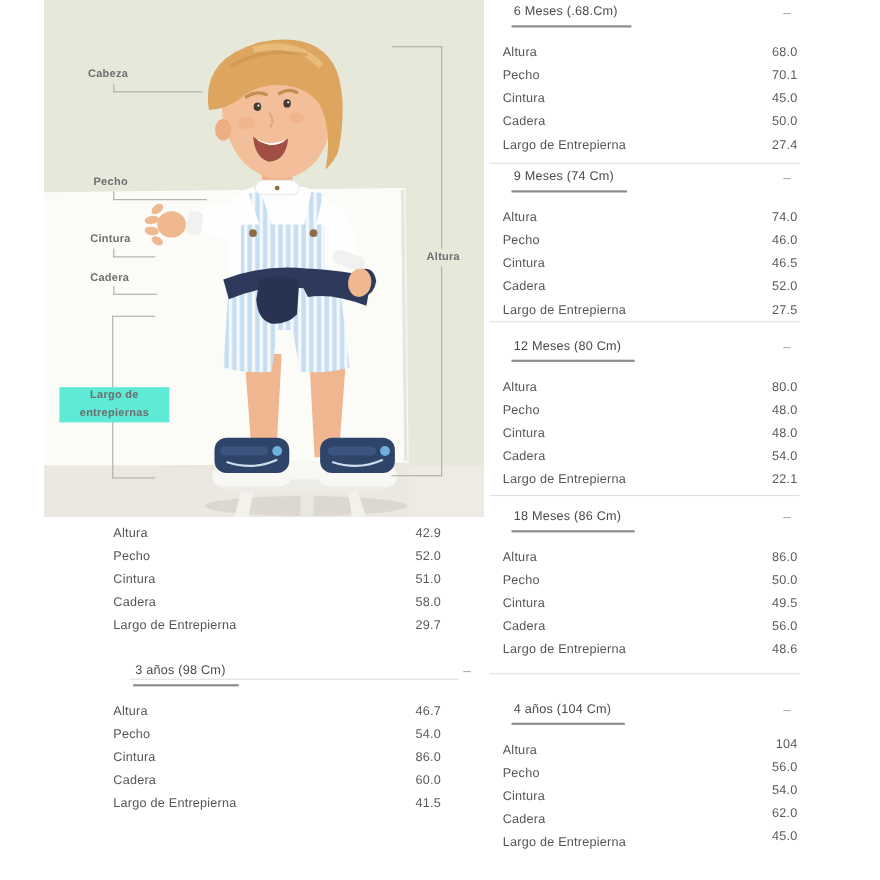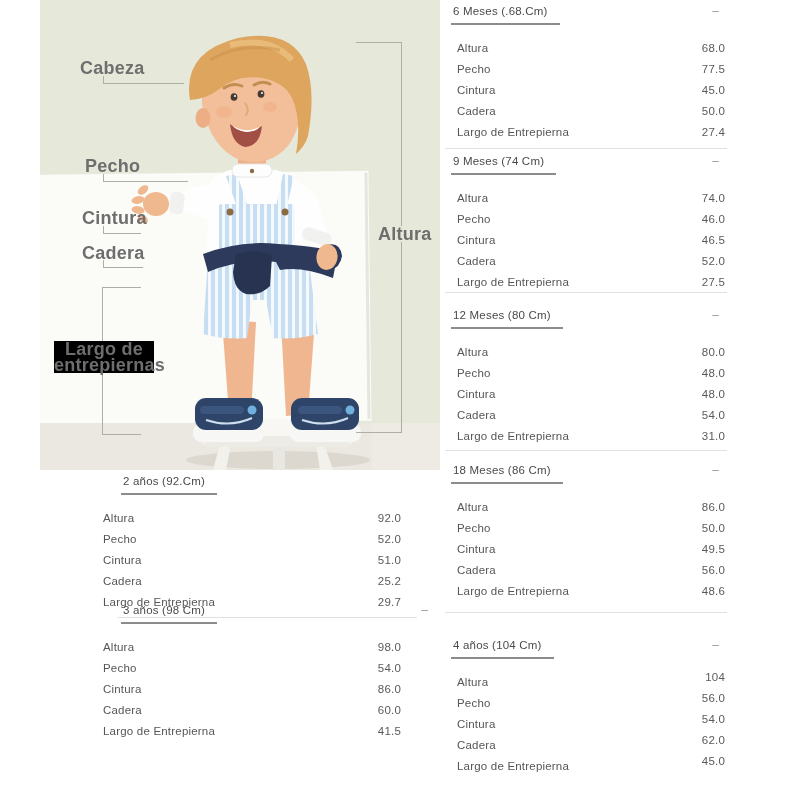--- a/index.html
+++ b/index.html
@@ -2,45 +2,45 @@
 <html><head>
 <meta charset="utf-8">
 <style>
   html,body{margin:0;padding:0;background:#ffffff;}
   .page{position:relative;width:800px;height:800px;background:#ffffff;
         font-family:"Liberation Sans",sans-serif;overflow:hidden;}
 
   
   .photo{position:absolute;left:40px;top:0;width:400px;height:470px;overflow:hidden;}
   .photo svg{position:absolute;left:0;top:0;}
-  .flabel{position:absolute;font-weight:bold;font-size:18px;color:#6e6e6e;
+  .flabel{position:absolute;font-weight:bold;font-size:10px;color:#6e6e6e;
           letter-spacing:.25px;line-height:16px;}
   .bracket{position:absolute;border:0 solid #abafa4;}
   .b-cabeza {left:63px;top:76px;width:80px;height:7px;border-left-width:1px;border-bottom-width:1px;}
   .b-pecho  {left:63px;top:174px;width:84px;height:7px;border-left-width:1px;border-bottom-width:1px;}
   .b-cintura{left:63px;top:226px;width:37px;height:7px;border-left-width:1px;border-bottom-width:1px;}
   .b-cadera {left:63px;top:260px;width:39px;height:7px;border-left-width:1px;border-bottom-width:1px;}
   .b-largo  {left:62px;top:287px;width:38px;height:146px;border-left-width:1px;border-top-width:1px;border-bottom-width:1px;}
   .b-altura {left:316px;top:42px;width:45px;height:389px;border-right-width:1px;border-top-width:1px;border-bottom-width:1px;}
   .l-cabeza {left:40px;top:60px;}
   .l-pecho  {left:45px;top:158px;}
   .l-cintura{left:42px;top:210px;}
   .l-cadera {left:42px;top:245px;}
-  .l-largo  {left:14px;top:341px;width:100px;text-align:center;background:#000000;}
+  .l-largo  {left:14px;top:352px;width:100px;text-align:center;background:#5eead4;}
   .l-altura {left:338px;top:226px;width:50px;text-align:center;background:#e6e8da;}
 
   
   .size-table{position:absolute;font-size:11.5px;color:#565656;letter-spacing:.2px;}
   .thead{display:flex;justify-content:space-between;align-items:flex-start;
          line-height:14px;color:#4a4a4a;margin-bottom:12px;}
   .ttitle{display:inline-block;border-bottom:2px solid #8c8c8c;padding:0 12px 5px 2px;}
   .tdash{color:#9a9a9a;font-size:12px;line-height:14px;}
   .trow{display:flex;justify-content:space-between;align-items:center;height:21px;}
   .rvalue{color:#5a5a5a;}
-  .col-right .thead{margin-left:9px;padding-right:11px;}
+  .col-right .thead{margin-left:23px;padding-right:11px;}
   .col-right .trow {padding-left:15px;padding-right:5px;}
   .col-left  .thead{margin-left:21px;padding-right:2px;}
   .col-left  .trow {padding-left:3px;padding-right:29px;}
   .val-up .rvalue{position:relative;top:-5px;}
   .hr{position:absolute;height:0;border-top:1px solid #e0e0e0;}
 </style>
 </head>
 <body>
 
 <div class="page">
@@ -150,56 +150,52 @@
     <div class="flabel l-cintura">Cintura</div>
     <div class="flabel l-cadera">Cadera</div>
     <div class="flabel l-largo">
       <span>Largo de</span><br>
       <span>entrepiernas</span>
     </div>
     <div class="flabel l-altura">Altura</div>
   </div>
 
   <section class="size-table col-left" style="left:100px;top:474px;width:330px">
-    <div class="thead">
-      <span class="ttitle">2 años (92.Cm)</span>
-      <span class="tdash"></span>
-    </div>
-    <div class="trow">
-        <span>Altura</span>
-        <span class="rvalue">92.0</span>
+    <div class="trow">
+        <span>Altura</span>
+        <span class="rvalue">42.9</span>
       </div>
     <div class="trow">
         <span>Pecho</span>
         <span class="rvalue">52.0</span>
       </div>
     <div class="trow">
         <span>Cintura</span>
         <span class="rvalue">51.0</span>
       </div>
     <div class="trow">
         <span>Cadera</span>
-        <span class="rvalue">25.2</span>
+        <span class="rvalue">58.0</span>
       </div>
     <div class="trow">
         <span>Largo de Entrepierna</span>
         <span class="rvalue">29.7</span>
       </div>
   </section>
 
   <div class="hr" style="left:118px;top:617px;width:299px"></div>
 
   <section class="size-table col-left" style="left:100px;top:603px;width:330px">
     <div class="thead">
       <span class="ttitle">3 años (98 Cm)</span>
       <span class="tdash">–</span>
     </div>
     <div class="trow">
         <span>Altura</span>
-        <span class="rvalue">98.0</span>
+        <span class="rvalue">46.7</span>
       </div>
     <div class="trow">
         <span>Pecho</span>
         <span class="rvalue">54.0</span>
       </div>
     <div class="trow">
         <span>Cintura</span>
         <span class="rvalue">86.0</span>
       </div>
     <div class="trow">
@@ -216,21 +212,21 @@
     <div class="thead">
       <span class="ttitle">6 Meses (.68.Cm)</span>
       <span class="tdash">–</span>
     </div>
     <div class="trow">
         <span>Altura</span>
         <span class="rvalue">68.0</span>
       </div>
     <div class="trow">
         <span>Pecho</span>
-        <span class="rvalue">77.5</span>
+        <span class="rvalue">70.1</span>
       </div>
     <div class="trow">
         <span>Cintura</span>
         <span class="rvalue">45.0</span>
       </div>
     <div class="trow">
         <span>Cadera</span>
         <span class="rvalue">50.0</span>
       </div>
     <div class="trow">
@@ -286,21 +282,21 @@
     <div class="trow">
         <span>Cintura</span>
         <span class="rvalue">48.0</span>
       </div>
     <div class="trow">
         <span>Cadera</span>
         <span class="rvalue">54.0</span>
       </div>
     <div class="trow">
         <span>Largo de Entrepierna</span>
-        <span class="rvalue">31.0</span>
+        <span class="rvalue">22.1</span>
       </div>
   </section>
 
   <div class="hr" style="left:445px;top:450px;width:282px"></div>
 
   <section class="size-table col-right" style="left:442px;top:463px;width:288px">
     <div class="thead">
       <span class="ttitle">18 Meses (86 Cm)</span>
       <span class="tdash">–</span>
     </div>

